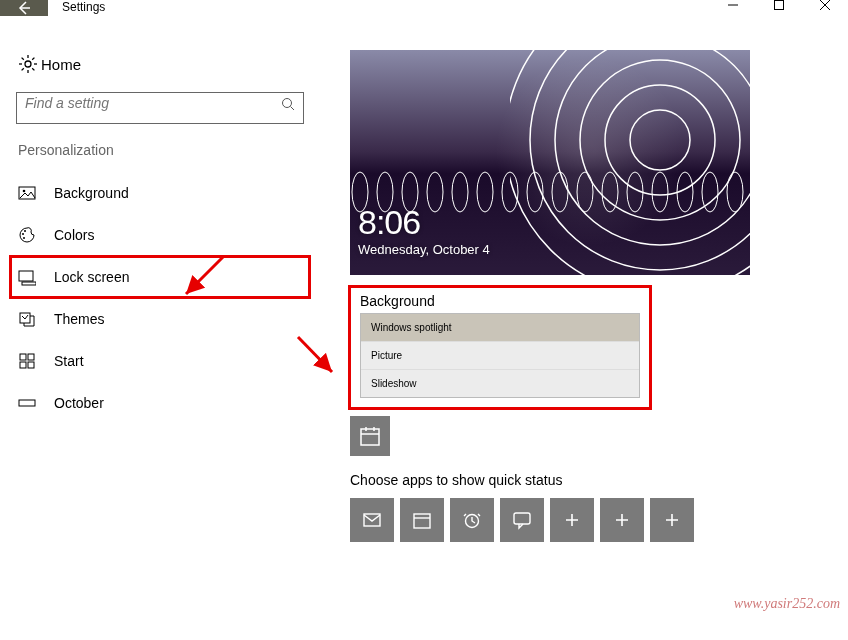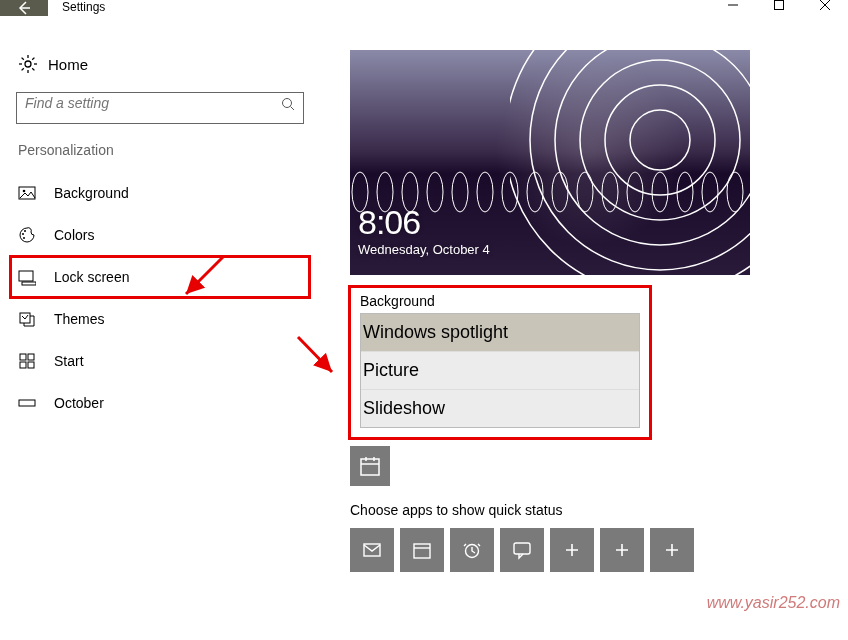--- a/index.html
+++ b/index.html
@@ -4,49 +4,49 @@
 <style>
   * { box-sizing: border-box; margin: 0; padding: 0; }
   html, body { width: 848px; height: 640px; font-family: "Segoe UI", sans-serif; background: #fff; overflow: hidden; }
   .titlebar { height: 32px; display: flex; align-items: flex-start; background: #fff; }
   .back-btn { width: 48px; background: #5a5a4d; display: flex; align-items: center; justify-content: center; color: #fff; }
   .title { flex: 0 0 auto; display: flex; align-items: center; padding-left: 14px; font-size: 12px; color: #000; }
   .spacer { flex: 1; }
   .win-btn { width: 46px; display: flex; align-items: center; justify-content: center; color: #000; }
   .body { display: flex; height: calc(100% - 32px); }
   .sidebar { width: 320px; padding: 14px 10px 0 10px; }
-  .home-row { display: flex; align-items: center; gap: 10px; padding: 8px 8px 18px 8px; font-size: 15px; }
+  .home-row { display: flex; align-items: center; gap: 3px; padding: 8px 8px 18px 8px; font-size: 15px; }
   .search { display: flex; align-items: flex-end; border: 1px solid #666; height: 32px; padding: 12px 8px; margin: 0 6px 18px 6px; }
   .search input { flex: 1; border: none; outline: none; font-size: 14px; font-style: italic; background: transparent; }
   .section-label { color: #666; font-size: 14px; padding: 0 8px 14px 8px; }
   .nav-item { display: flex; align-items: center; gap: 18px; padding: 12px 8px; font-size: 14px; color: #000; cursor: pointer; }
   .nav-item.selected { outline: 3px solid #e60000; outline-offset: -2px; }
   .nav-item .icon { width: 18px; height: 18px; display: flex; align-items: center; justify-content: center; }
   .content { flex: 1; padding: 18px 24px 0 30px; position: relative; }
   h1.preview { font-weight: 400; font-size: 26px; margin-bottom: 18px; }
   .preview-img { width: 400px; height: 225px; position: relative; overflow: hidden; background: linear-gradient(to bottom, #8a8aa8 0%, #3a2a4a 45%, #1a0a2a 55%, #2a1a3a 100%); }
   .preview-img::before { content:""; position:absolute; inset:0; background: radial-gradient(circle at 60% 45%, rgba(255,255,255,0.15) 2%, transparent 35%); }
   .arcs { position: absolute; right: -60px; top: -60px; }
   .arcs circle { fill: none; stroke: #fff; stroke-width: 1.5; }
   .arcs-h { position: absolute; left: -10px; bottom: 58px; }
   .arcs-h ellipse { fill: none; stroke: #fff; stroke-width: 1; }
   .clock { position: absolute; left: 8px; bottom: 18px; color: #fff; text-shadow: 0 0 4px rgba(0,0,0,.4); }
   .clock .time { font-size: 34px; font-weight: 300; letter-spacing: -1px; }
   .clock .date { font-size: 13px; }
   .bg-section { margin-top: 12px; width: 300px; outline: 3px solid #e60000; outline-offset: -1px; padding: 6px 10px 10px 10px; }
   .bg-label { font-size: 14px; margin-bottom: 4px; }
   .options { border: 1px solid #bbb; }
-  .opt { padding: 8px 2px; font-size: 18px; background: #ececec; border-bottom: 1px solid #ddd; cursor: pointer; }
+  .opt { padding: 8px 10px; font-size: 10px; background: #ececec; border-bottom: 1px solid #ddd; cursor: pointer; }
   .opt:last-child { border-bottom: none; }
   .opt.selected { background: #c9c4b8; }
   .cal-btn { margin-top: 8px; width: 40px; height: 40px; background: #7a7a7a; display: flex; align-items: center; justify-content: center; }
   .quick-label { margin-top: 16px; font-size: 14px; }
   .quick-row { display: flex; gap: 6px; margin-top: 10px; }
   .quick-btn { width: 44px; height: 44px; background: #7a7a7a; display: flex; align-items: center; justify-content: center; color: #fff; }
-  .watermark { position: absolute; right: 8px; bottom: 28px; color: #d07a7a; font-size: 16px; font-style: italic; font-family: Liberation Sans, sans-serif; }
+  .watermark { position: absolute; right: 8px; bottom: 28px; color: #d07a7a; font-size: 14px; font-style: italic; font-family: Liberation Serif, serif; }
   .arrow { position: absolute; }
   svg { display: block; }
 </style>
 </head>
 <body>
 
 <div class="titlebar">
   <div class="back-btn">
     <svg width="16" height="16" viewBox="0 0 16 16">
         <path d="M10 2 L4 8 L10 14" stroke="#fff" stroke-width="1.5" fill="none"></path>

